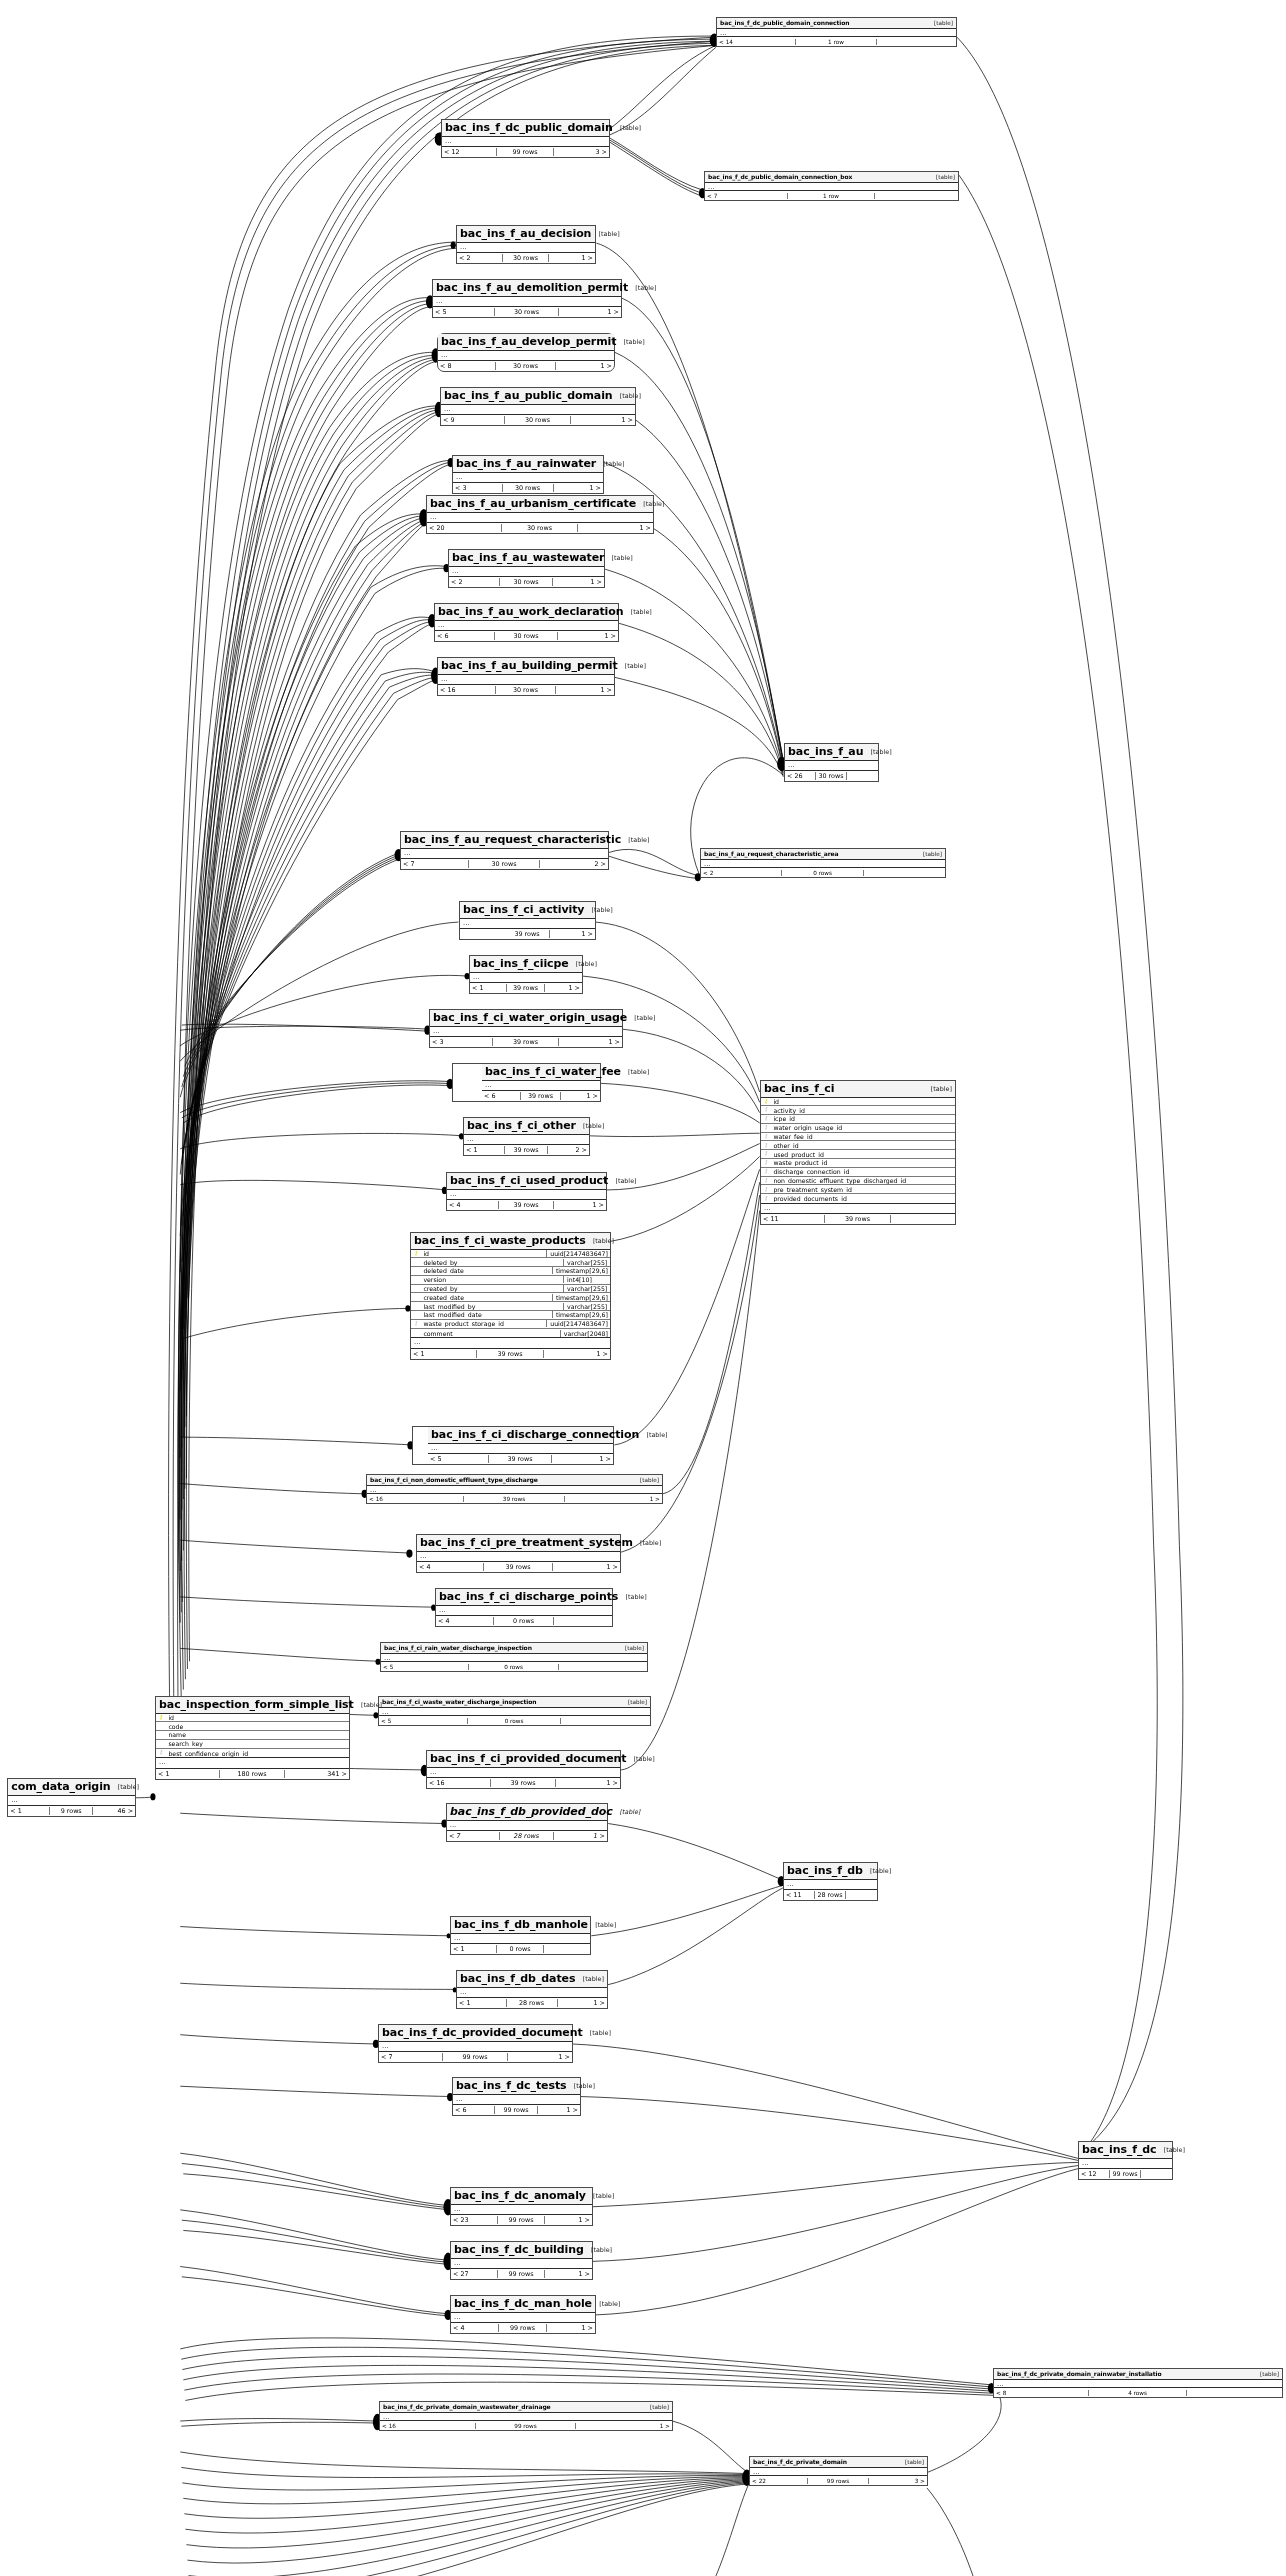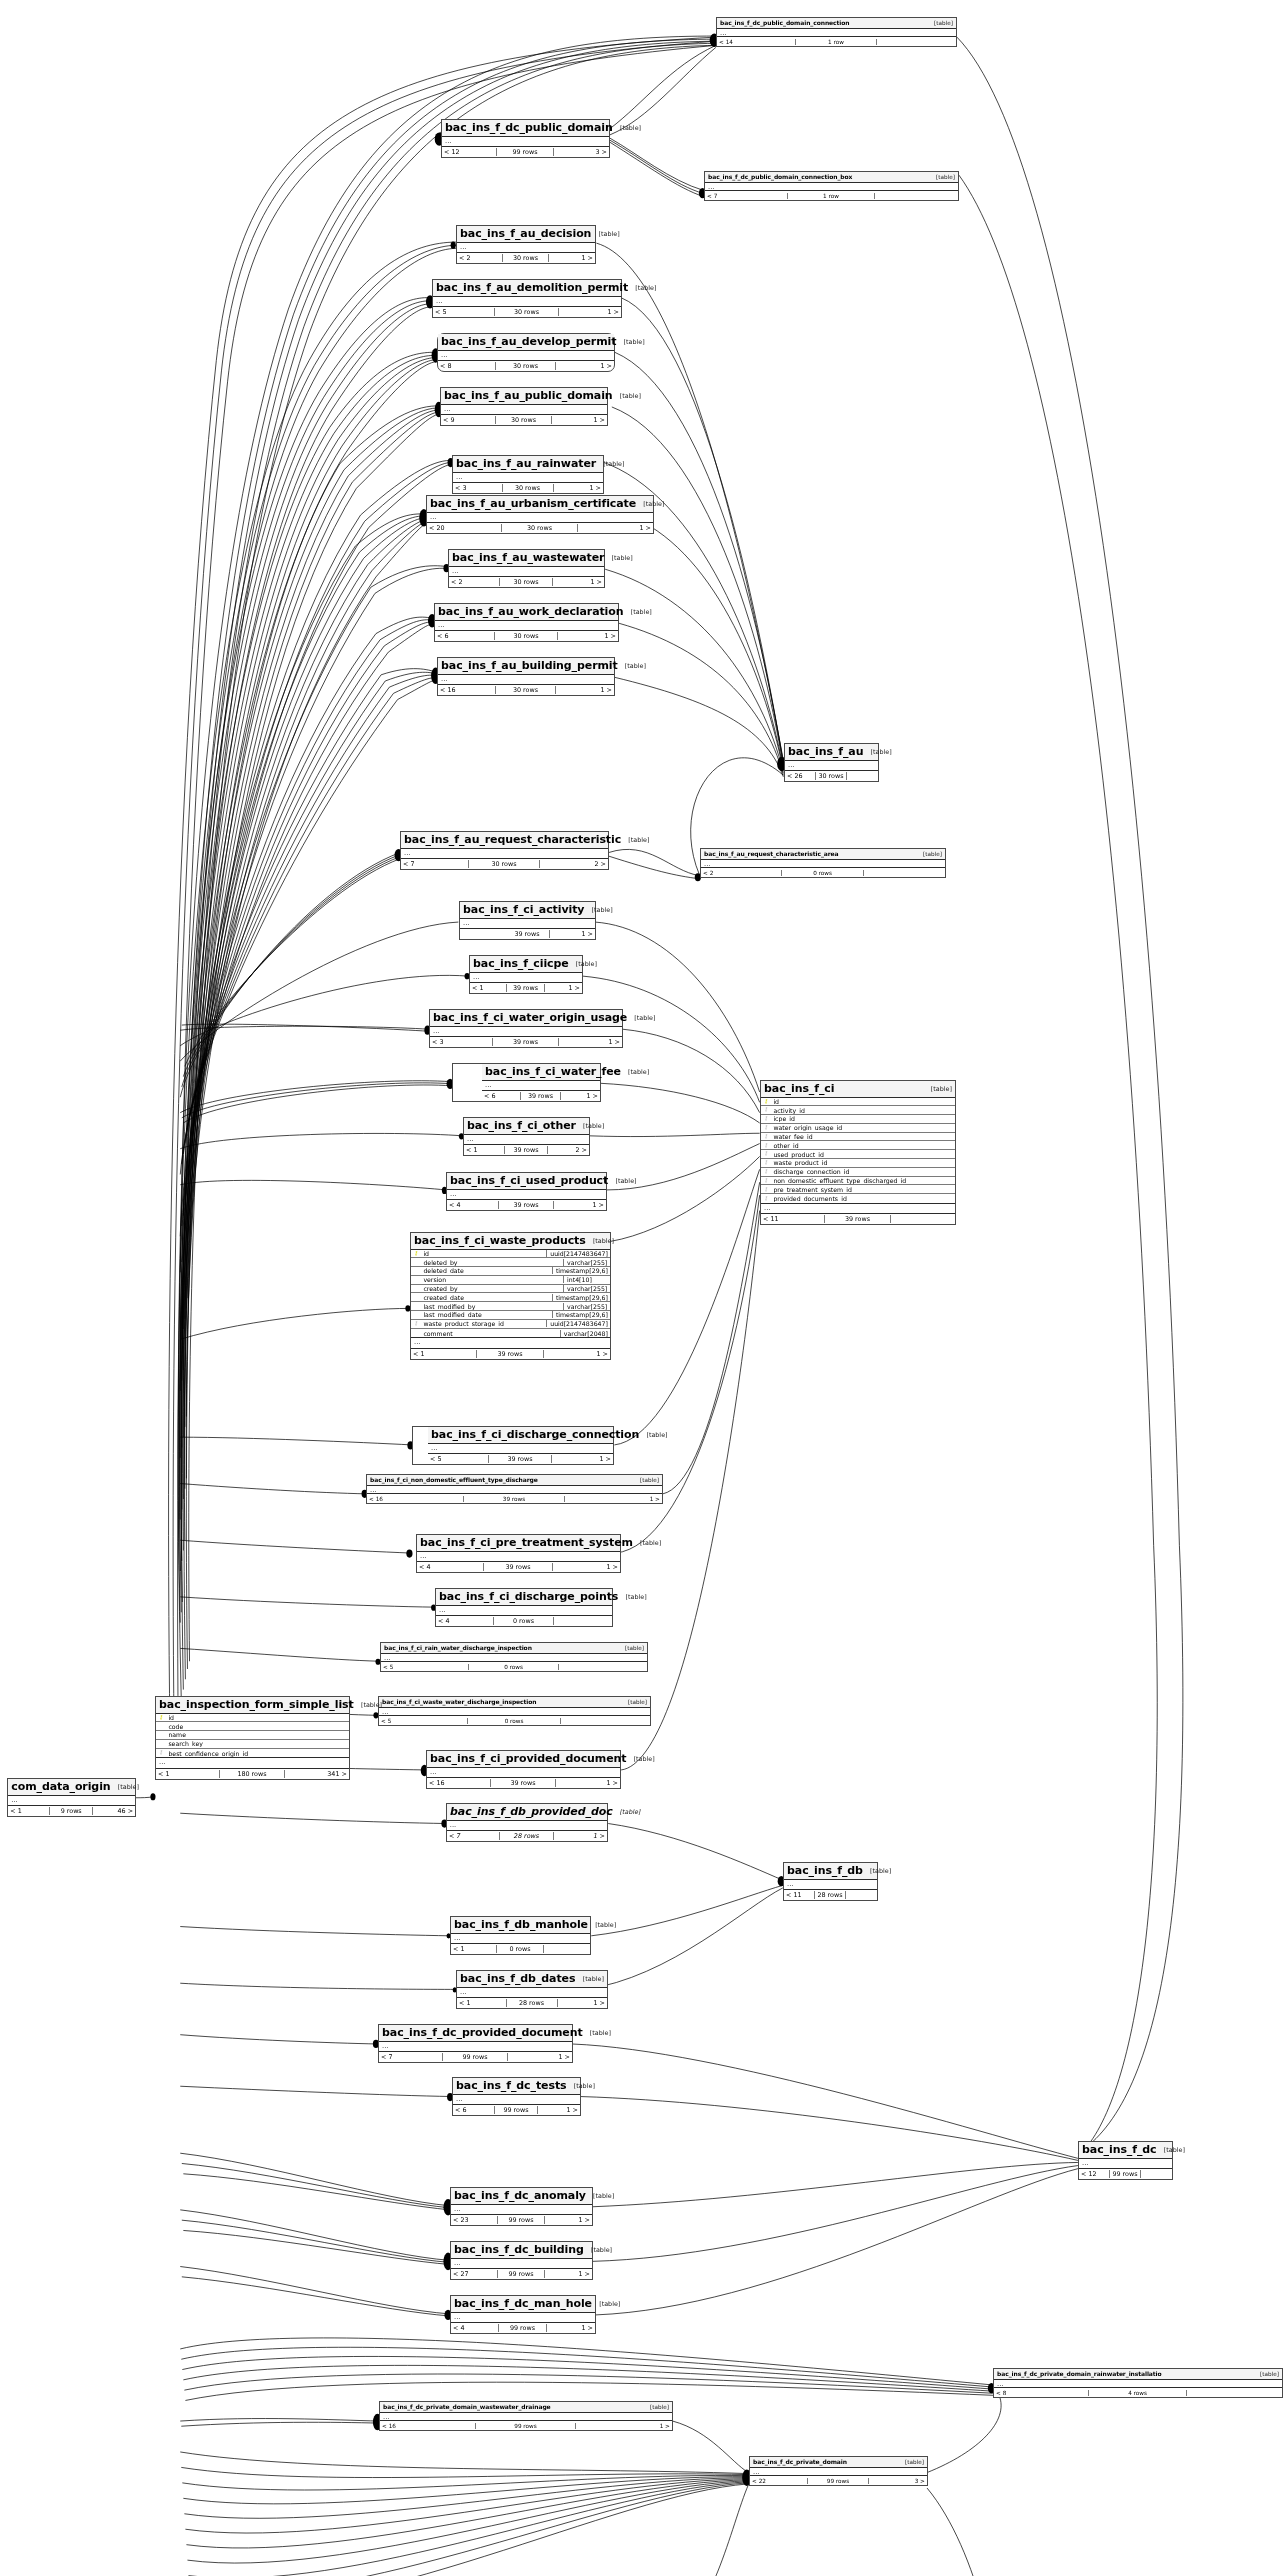--- a/index.html
+++ b/index.html
@@ -430,21 +430,21 @@
         <span class="tname">bac_ins_f_au_develop_permit</span>
         <span class="ttype">[table]</span>
       </div>
       <div class="ellipsis">...</div>
       <div class="foot">
         <div class="fl">&lt; 8</div>
         <div class="fc">30 rows</div>
         <div class="fr">1 &gt;</div>
       </div>
     </div>
-    <div class="tbl" style="left: 440px; top: 387px; width: 168px;">
+    <div class="tbl" style="left: 440px; top: 387px; width: 196px;">
       <div class="hdr">
         <span class="tname">bac_ins_f_au_public_domain</span>
         <span class="ttype">[table]</span>
       </div>
       <div class="ellipsis">...</div>
       <div class="foot">
         <div class="fl">&lt; 9</div>
         <div class="fc">30 rows</div>
         <div class="fr">1 &gt;</div>
       </div>

